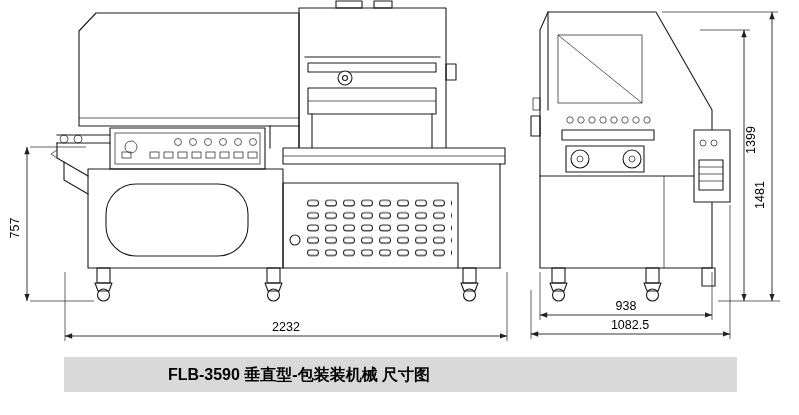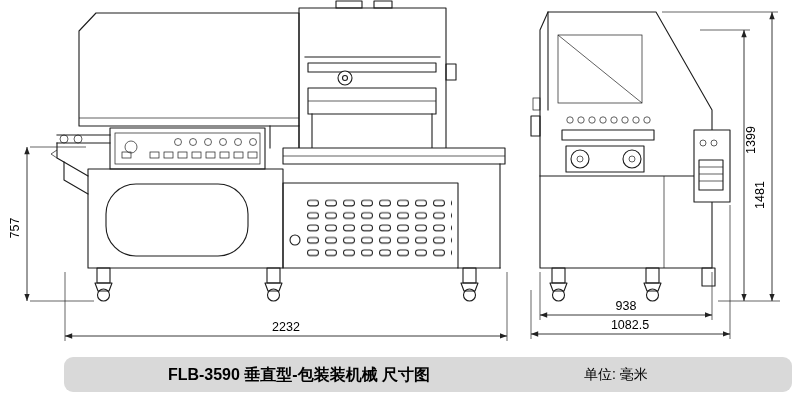--- a/index.html
+++ b/index.html
@@ -14,23 +14,22 @@
   .thin { fill:none; stroke:#1c1c1c; stroke-width:0.7; }
   
   .dim { fill:none; stroke:#222222; stroke-width:0.9; }
   .ext { fill:none; stroke:#222222; stroke-width:0.7; }
   .dimtext {
     font-family:"Liberation Sans", sans-serif;
     font-size:12.5px; fill:#000; text-anchor:middle;
   }
   
   .titlebar {
-    position:absolute; left:64px; top:357px; width:728px; height:35px;
+    position:absolute; left:64px; top:357px; width:673px; height:35px;
     background:#d9d9d9;
-    border-radius:9px;
   }
   .titlebar .title {
     position:absolute; left:0; top:0; width:470px; height:35px;
     line-height:35px; text-align:center;
     font-size:16px; font-weight:bold; color:#000;
   }
   .titlebar .unit {
     position:absolute; left:520px; top:0; height:35px;
     line-height:35px; font-size:14px; color:#000;
   }
@@ -223,16 +222,15 @@
         <line class="ext" x1="662" y1="12" x2="778" y2="12"></line>
         <line class="ext" x1="718" y1="301" x2="780" y2="301"></line>
         <line class="dim" x1="772" y1="12" x2="772" y2="301" marker-start="url(#aS)" marker-end="url(#aE)"></line>
         <text class="dimtext" x="764" y="195" transform="rotate(-90 764 195)">1481</text>
       </g>
     </g>
   </svg>
 
   <div class="titlebar">
     <span class="title">FLB-3590 垂直型-包装装机械 尺寸图</span>
-    <span class="unit">单位: 毫米</span>
   </div>
 
 </div>
 
 </body></html>

